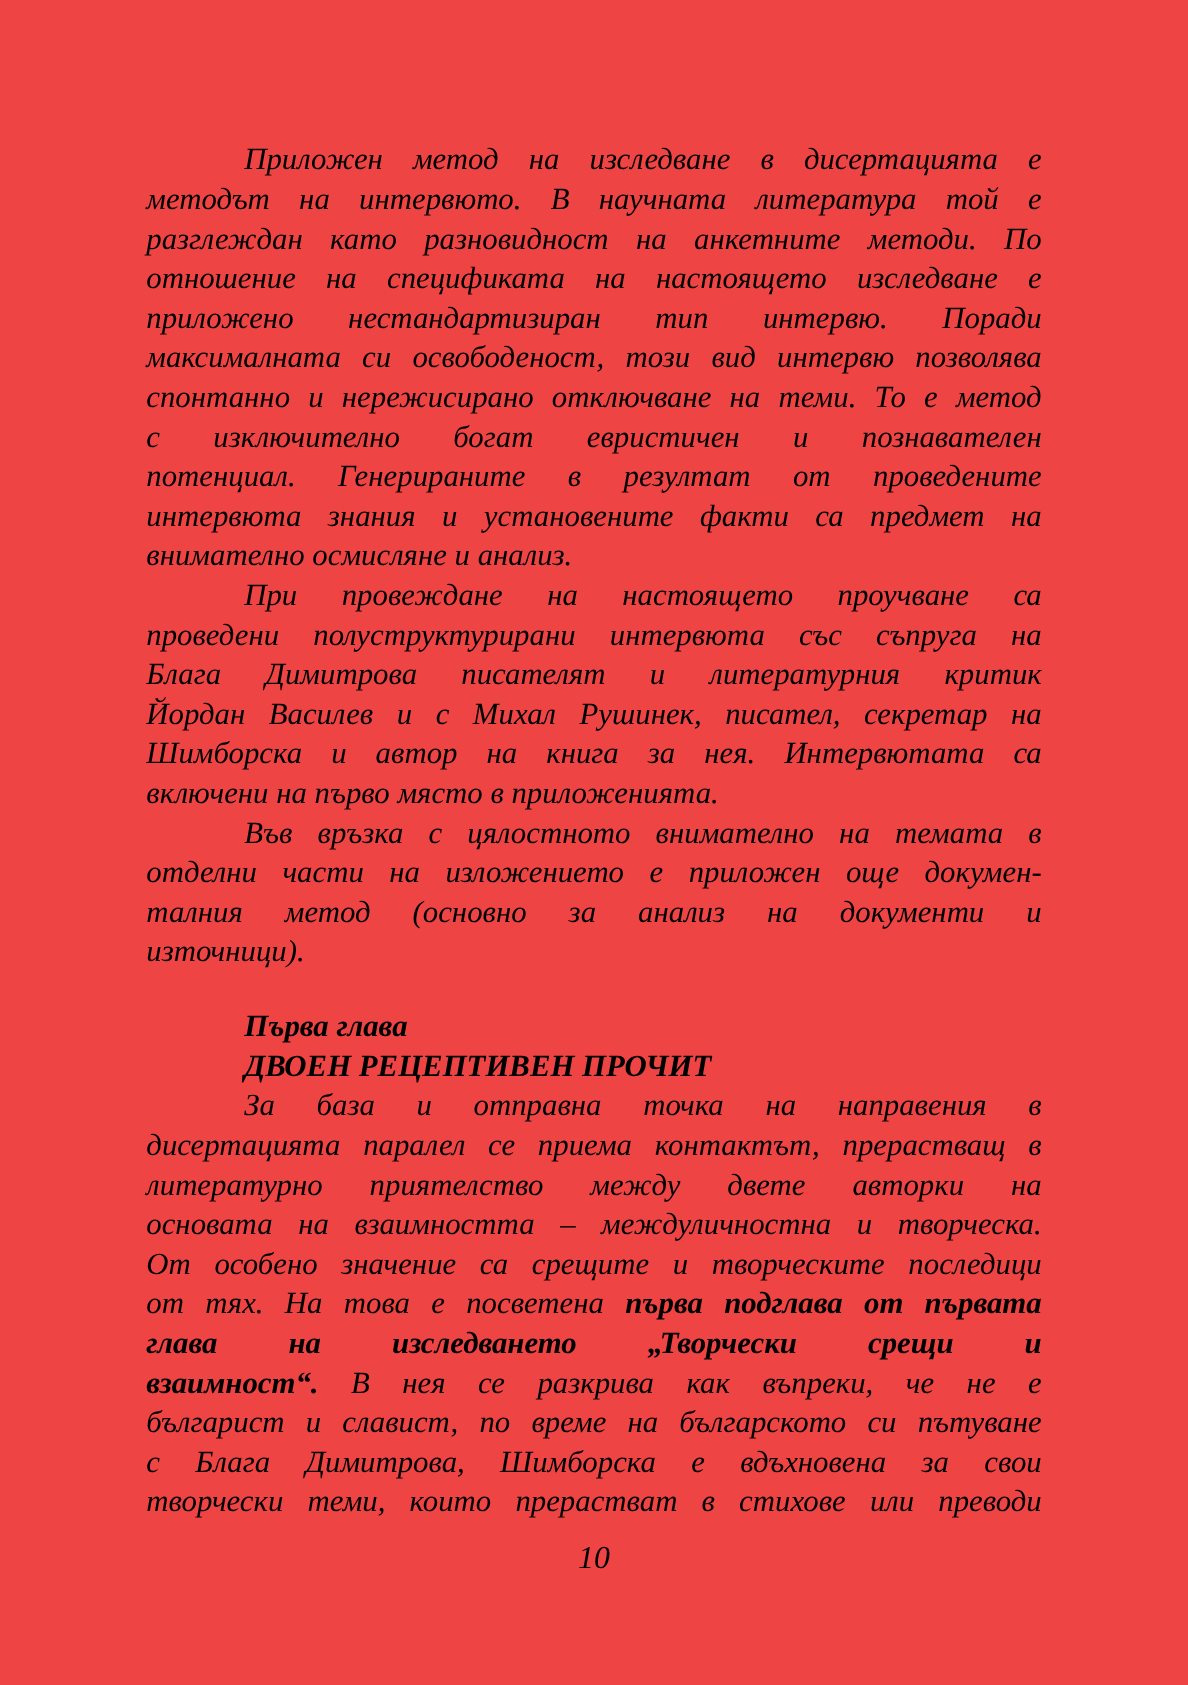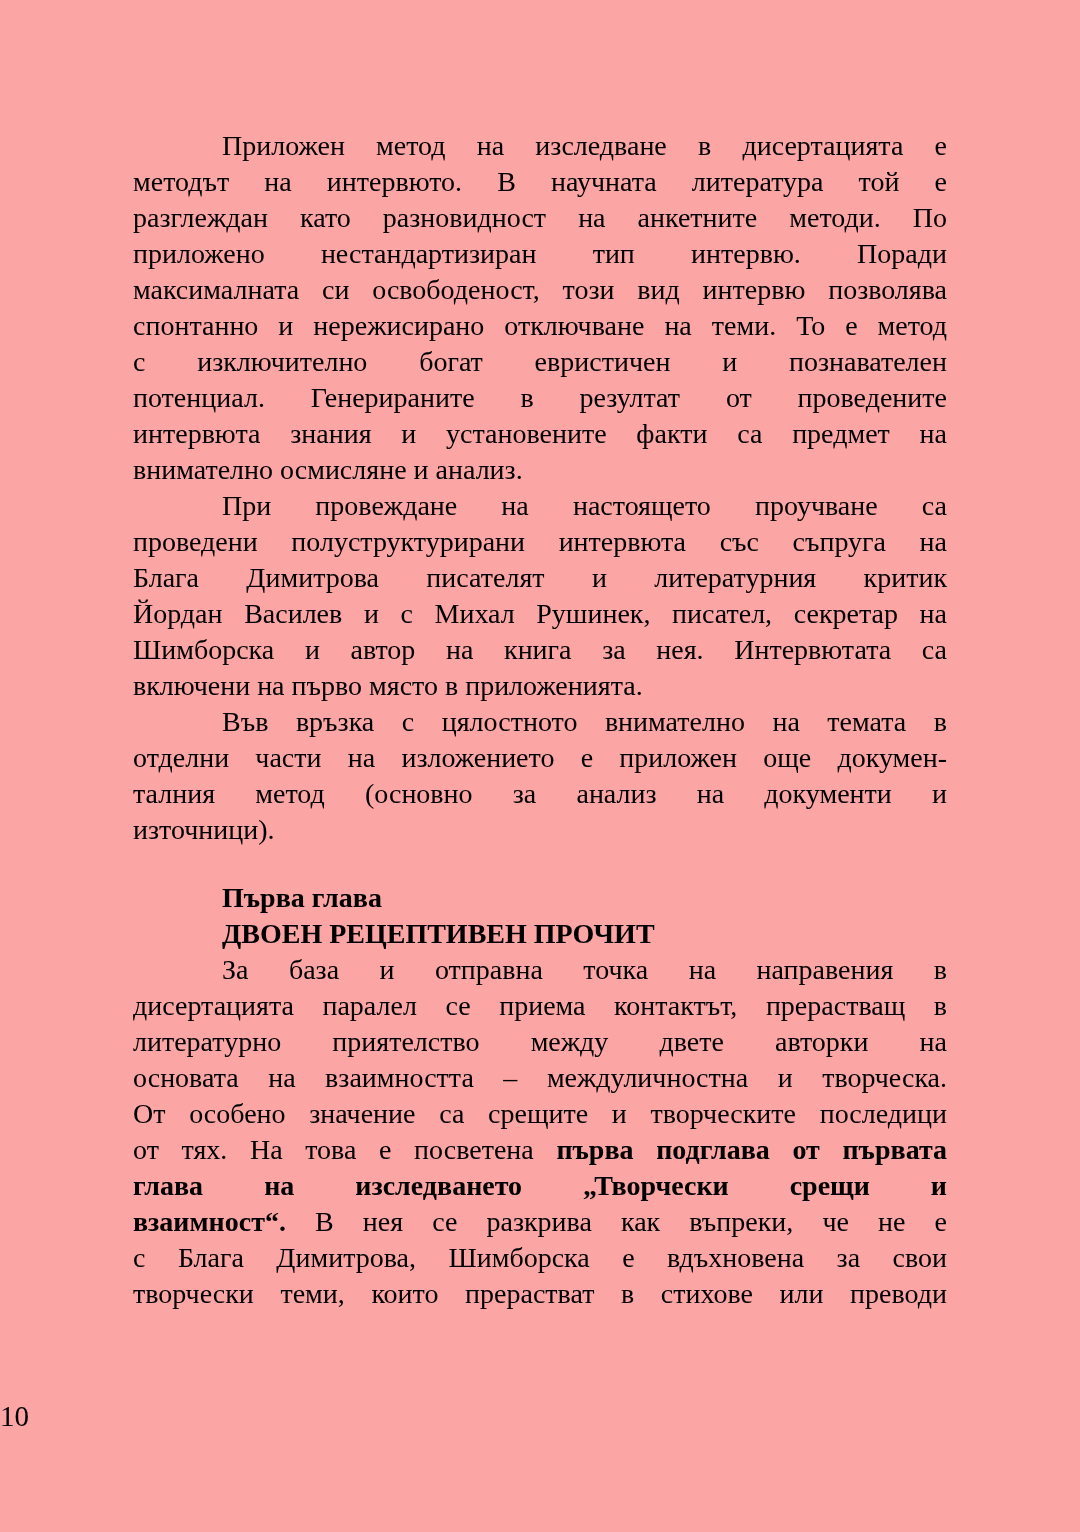--- a/index.html
+++ b/index.html
@@ -12,21 +12,22 @@
     height: 1532px;
     font-family: "Liberation Serif", "DejaVu Serif", serif;
     color: #000000;
     position: relative;
     overflow: hidden;
   }
   .page {
     position: relative;
     width: 1080px;
     height: 1532px;
-    background: #fca5a5;
+    background: #ef4444;
+    font-style: italic;
   }
   .text-block {
     position: absolute;
     left: 133px;
     top: 128px;
     width: 814px;
     font-size: 28px;
     line-height: 36px;
   }
   .paragraph { margin: 0; }
@@ -42,33 +43,35 @@
   .line.indent {
     text-indent: 89px;
   }
   .seg { }
   .seg.bold { font-weight: bold; }
   .page-number {
     position: absolute;
     top: 1398px;
     left: 0;
     width: 1080px;
+    text-align: center;
     font-size: 29px;
     line-height: 36px;
   }
 </style>
 </head>
 <body>
 
 <div class="page">
   <div class="text-block" id="text-block">
       <div class="paragraph">
         <div class="line indent"><span class="seg">Приложен метод на изследване в дисертацията е</span></div>
         <div class="line"><span class="seg">методът на интервюто. В научната литература той е</span></div>
         <div class="line"><span class="seg">разглеждан като разновидност на анкетните методи. По</span></div>
+        <div class="line"><span class="seg">отношение на спецификата на настоящето изследване е</span></div>
         <div class="line"><span class="seg">приложено нестандартизиран тип интервю. Поради</span></div>
         <div class="line"><span class="seg">максималната си освободеност, този вид интервю позволява</span></div>
         <div class="line"><span class="seg">спонтанно и нережисирано отключване на теми. То е метод</span></div>
         <div class="line"><span class="seg">с изключително богат евристичен и познавателен</span></div>
         <div class="line"><span class="seg">потенциал. Генерираните в резултат от проведените</span></div>
         <div class="line"><span class="seg">интервюта знания и установените факти са предмет на</span></div>
         <div class="line nojust"><span class="seg">внимателно осмисляне и анализ.</span></div>
       </div>
       <div class="paragraph">
         <div class="line indent"><span class="seg">При провеждане на настоящето проучване са</span></div>
@@ -90,18 +93,19 @@
       </div>
       <div class="paragraph">
         <div class="line indent"><span class="seg">За база и отправна точка на направения в</span></div>
         <div class="line"><span class="seg">дисертацията паралел се приема контактът, прерастващ в</span></div>
         <div class="line"><span class="seg">литературно приятелство между двете авторки на</span></div>
         <div class="line"><span class="seg">основата на взаимността – междуличностна и творческа.</span></div>
         <div class="line"><span class="seg">От особено значение са срещите и творческите последици</span></div>
         <div class="line"><span class="seg">от тях. На това е посветена </span><span class="seg bold">първа подглава от първата</span></div>
         <div class="line"><span class="seg bold">глава на изследването „Творчески срещи и</span></div>
         <div class="line"><span class="seg bold">взаимност“.</span><span class="seg"> В нея се разкрива как въпреки, че не е</span></div>
+        <div class="line"><span class="seg">българист и славист, по време на българското си пътуване</span></div>
         <div class="line"><span class="seg">с Блага Димитрова, Шимборска е вдъхновена за свои</span></div>
         <div class="line"><span class="seg">творчески теми, които прерастват в стихове или преводи</span></div>
       </div>
     </div>
   <div class="page-number">10</div>
 </div>
 
 </body></html>

